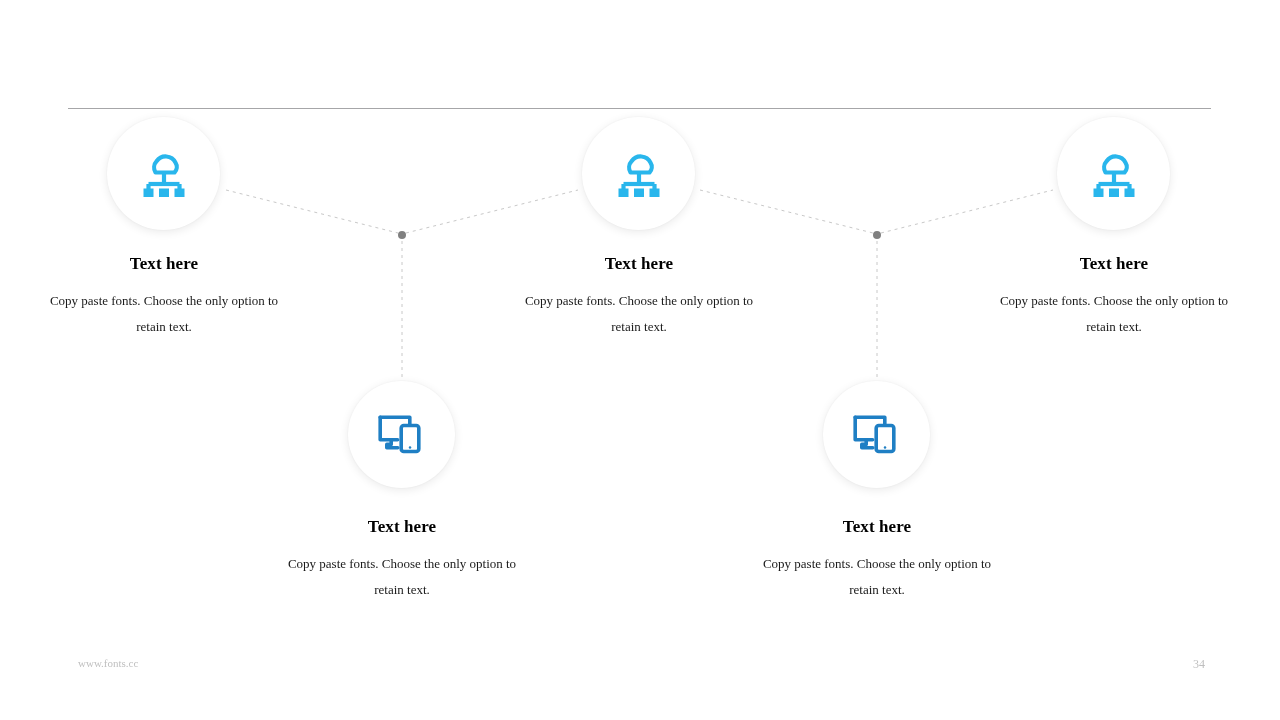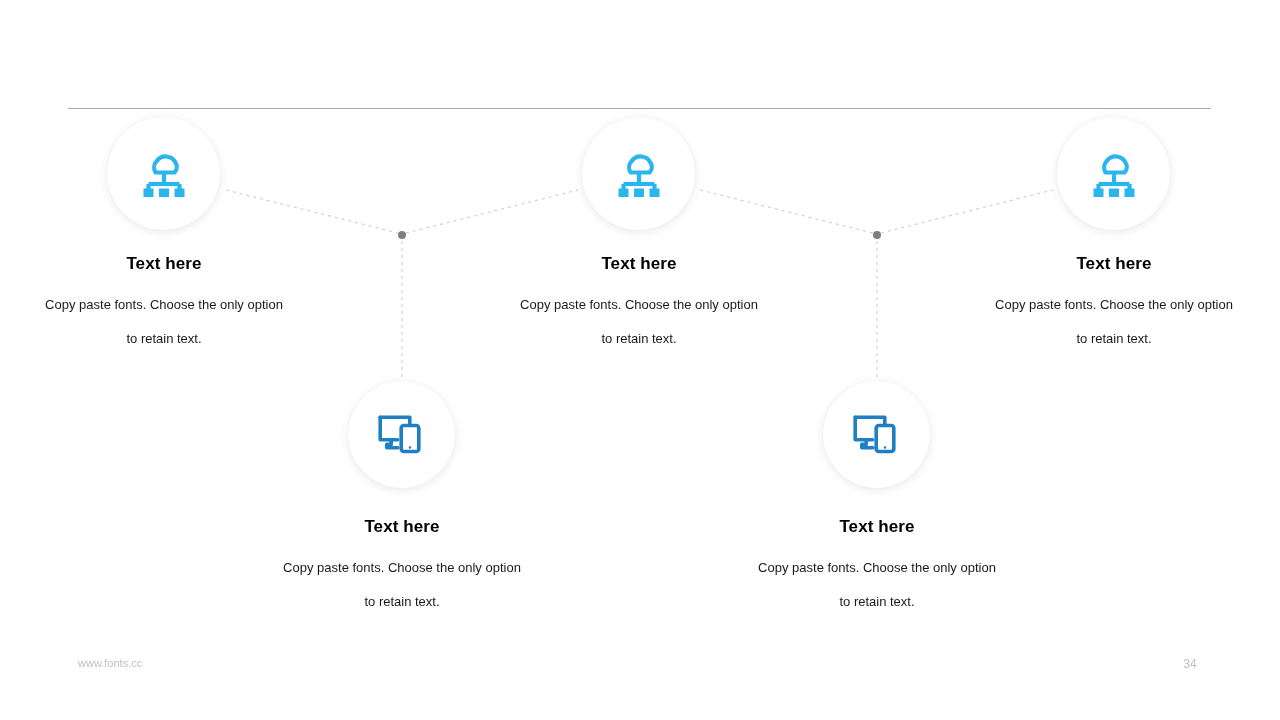--- a/index.html
+++ b/index.html
@@ -15,20 +15,21 @@
     position: relative;
     color: #000000;
   }
 
   #slide {
     position: absolute;
     left: 0;
     top: 0;
     width: 1280px;
     height: 720px;
+    font-family: Liberation Serif, serif;
   }
 
   
   .divider {
     position: absolute;
     left: 68px;
     top: 108px;
     width: 1143px;
     height: 1px;
     background: #a6a6a8;
@@ -74,39 +75,39 @@
   }
   .node-title {
     font-size: 17px;
     font-weight: bold;
     color: #000000;
     margin: 0 0 14px 0;
     letter-spacing: 0.1px;
   }
   .node-desc {
     font-size: 13px;
-    line-height: 34px;
+    line-height: 26px;
     color: #1a1a1a;
     margin: 0;
   }
 
   
   .footer-site {
     position: absolute;
     left: 78px;
     top: 657px;
     font-size: 11px;
     color: #bfbfbf;
   }
   .footer-page {
     position: absolute;
     left: 1175px;
     top: 657px;
     width: 30px;
-    text-align: center;
+    text-align: right;
     font-size: 12px;
     color: #bfbfbf;
   }
 </style>
 </head>
 <body>
 
 <div id="slide">
 
   <div class="divider"></div>

